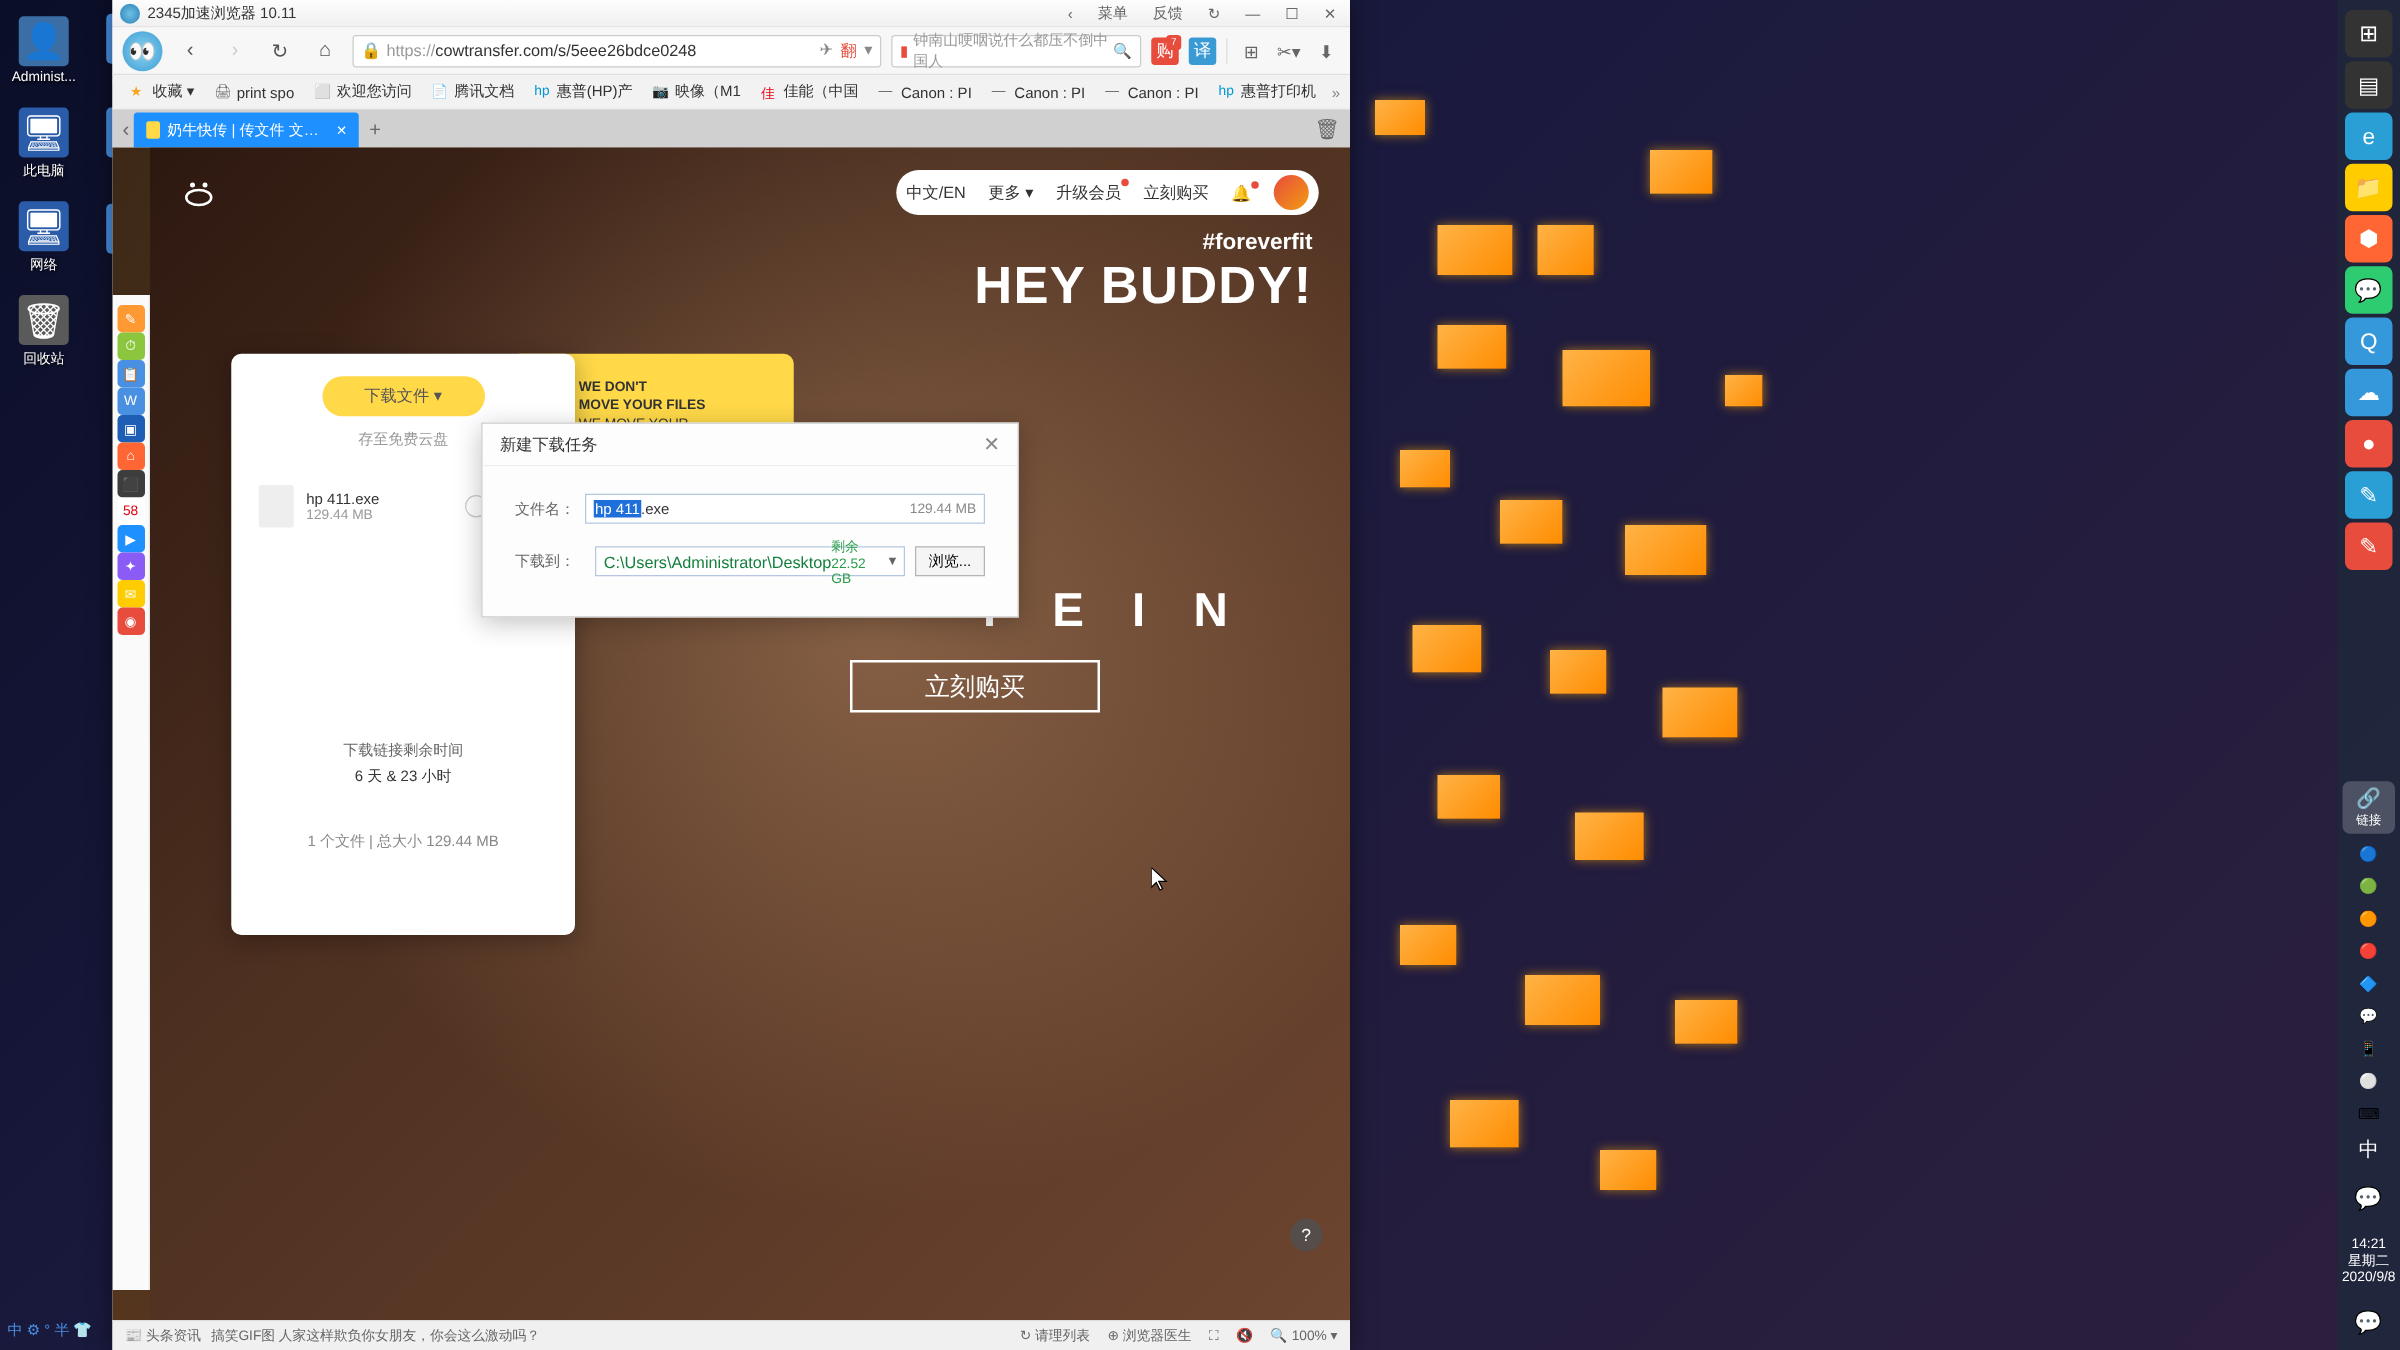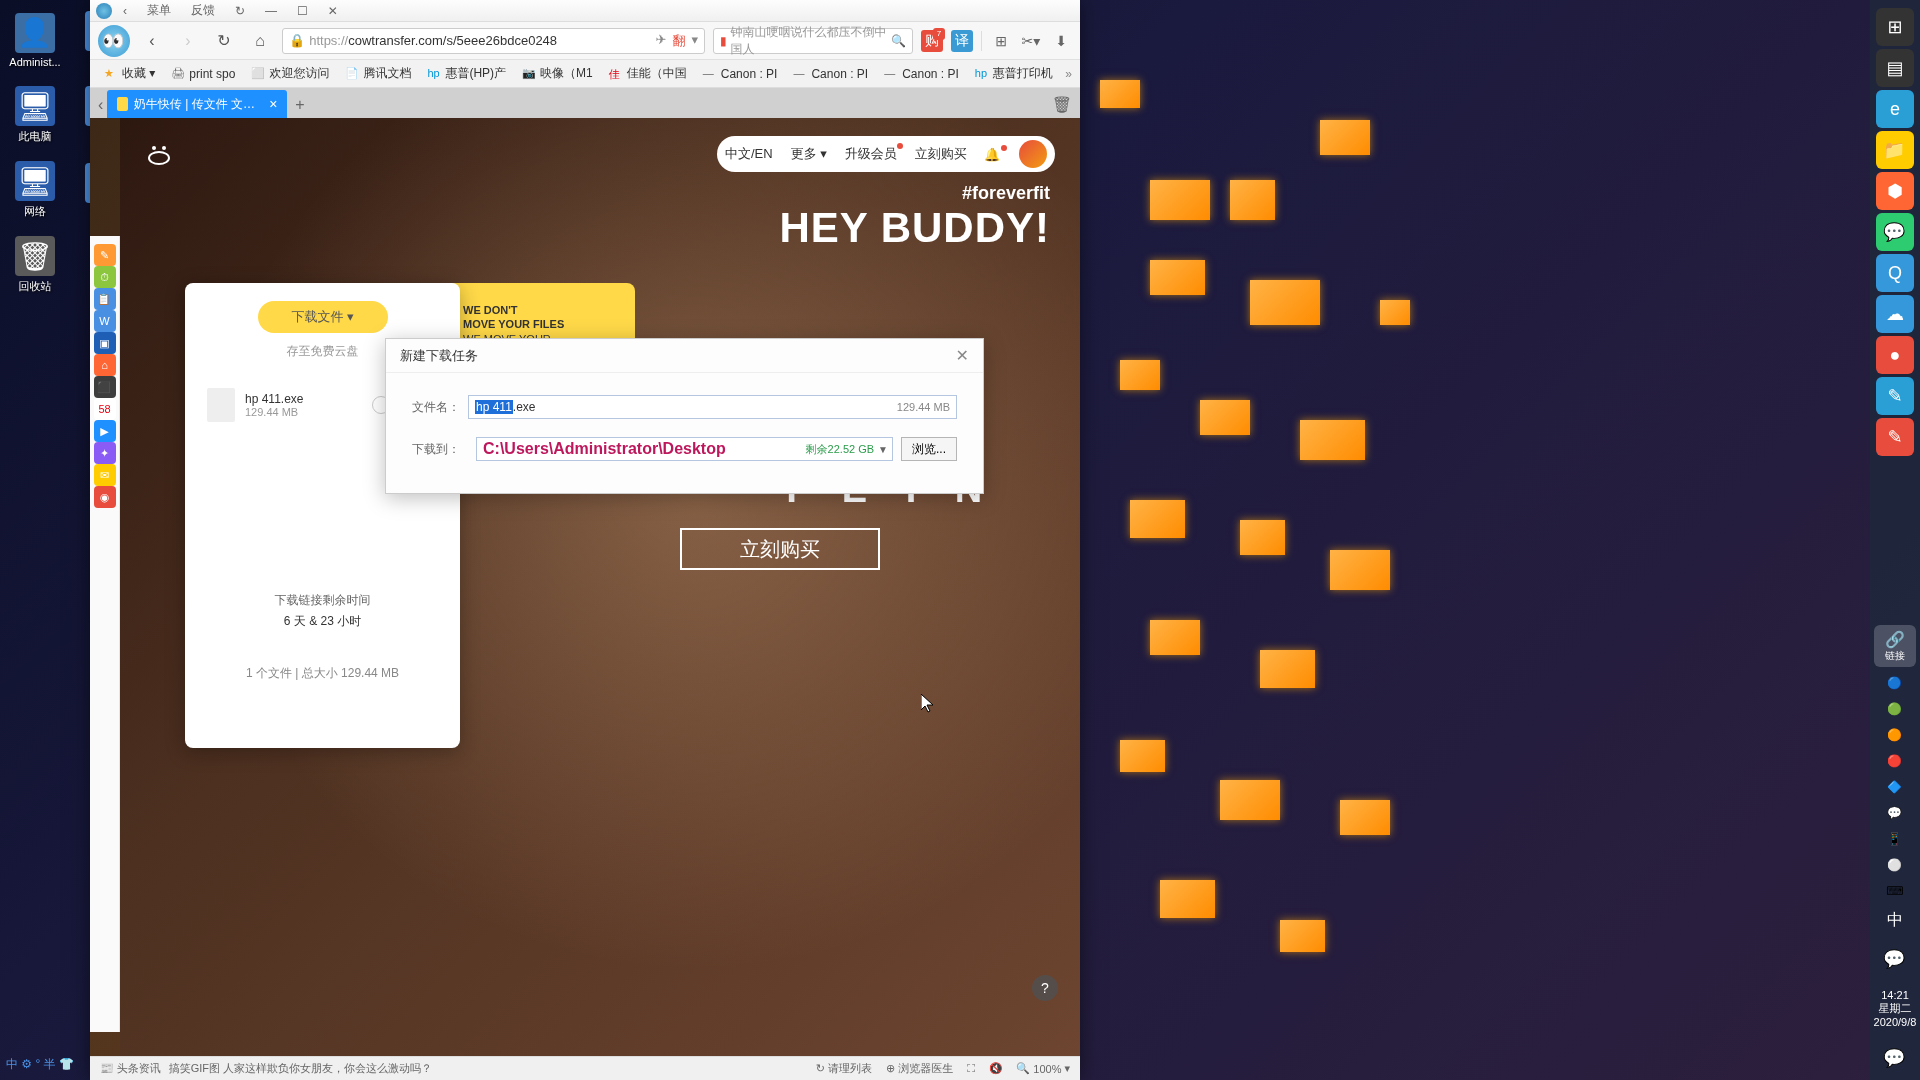--- a/index.html
+++ b/index.html
@@ -203,21 +203,21 @@
 
 .yellow-card {
   position: absolute; top: 165px; left: 295px; width: 220px; height: 90px;
   background: #ffd948; border-radius: 0 8px 8px 0;
   padding: 20px 20px 20px 48px;
 }
 .yellow-text { font-size: 11px; color: #333; line-height: 1.3; }
 
 
 .download-dialog {
-  position: absolute; top: 220px; left: 265px; width: 599px;
+  position: absolute; top: 220px; left: 265px; width: 430px;
   background: #fdfdfd; border: 1px solid #ccc;
   box-shadow: 0 4px 20px rgba(0,0,0,0.25);
 }
 .dialog-title {
   height: 34px; display: flex; align-items: center; justify-content: space-between;
   padding: 0 14px; font-size: 13px; color: #333; border-bottom: 1px solid #eee;
 }
 .dialog-close { cursor: pointer; color: #888; font-size: 16px; }
 .dialog-body { padding: 22px 26px 14px; }
 .dialog-row { display: flex; align-items: center; margin-bottom: 18px; font-size: 12px; }
@@ -229,21 +229,21 @@
 }
 .filename-input { display: flex; align-items: center; justify-content: space-between; }
 .filename-highlight { background: #1e6fd9; color: #fff; padding: 0 1px; }
 .filename-ext { color: #333; }
 .filesize-label { color: #888; font-size: 11px; }
 .path-row { gap: 8px; }
 .path-input {
   flex: 1; height: 24px; border: 1px solid #b5c7e0; background: #fff;
   display: flex; align-items: center; justify-content: space-between; padding: 0 4px 0 6px;
 }
-.path-text { font-size: 16px; color: #be185d; font-weight: bold; }
+.path-text { font-size: 13px; color: #15803d; }
 .free-space { font-size: 11px; color: #2a9d4a; }
 .dropdown-arrow { color: #666; font-size: 10px; margin-left: 4px; }
 .browse-btn {
   width: 56px; height: 24px; border: 1px solid #b5b5b5; background: #f5f5f5;
   font-size: 12px; display: flex; align-items: center; justify-content: center; cursor: pointer;
 }
 .dialog-footer {
   display: flex; align-items: center; padding: 10px 26px 16px;
 }
 .xunlei-link { color: #3a7bd5; font-size: 12px; cursor: pointer; }
@@ -405,20 +405,21 @@
       <div>2020/9/8</div>
     </div>
     <div class="right-tool-item" style="color:#fff">💬</div>
   </div>
 </div>
 
 <div class="browser-window">
 
   <div class="title-bar">
     <div class="title-bar-icon" style="background:radial-gradient(#6ec1e4,#2a7fb8)"></div>
+    <div class="title-bar-text">2345加速浏览器 10.11</div>
     <div class="title-bar-right">
       <span class="title-control">‹</span>
       <span class="title-control">菜单</span>
       <span class="title-control">反馈</span>
       <span class="title-control">↻</span>
       <span class="title-control">—</span>
       <span class="title-control">☐</span>
       <span class="title-control">✕</span>
     </div>
   </div>

